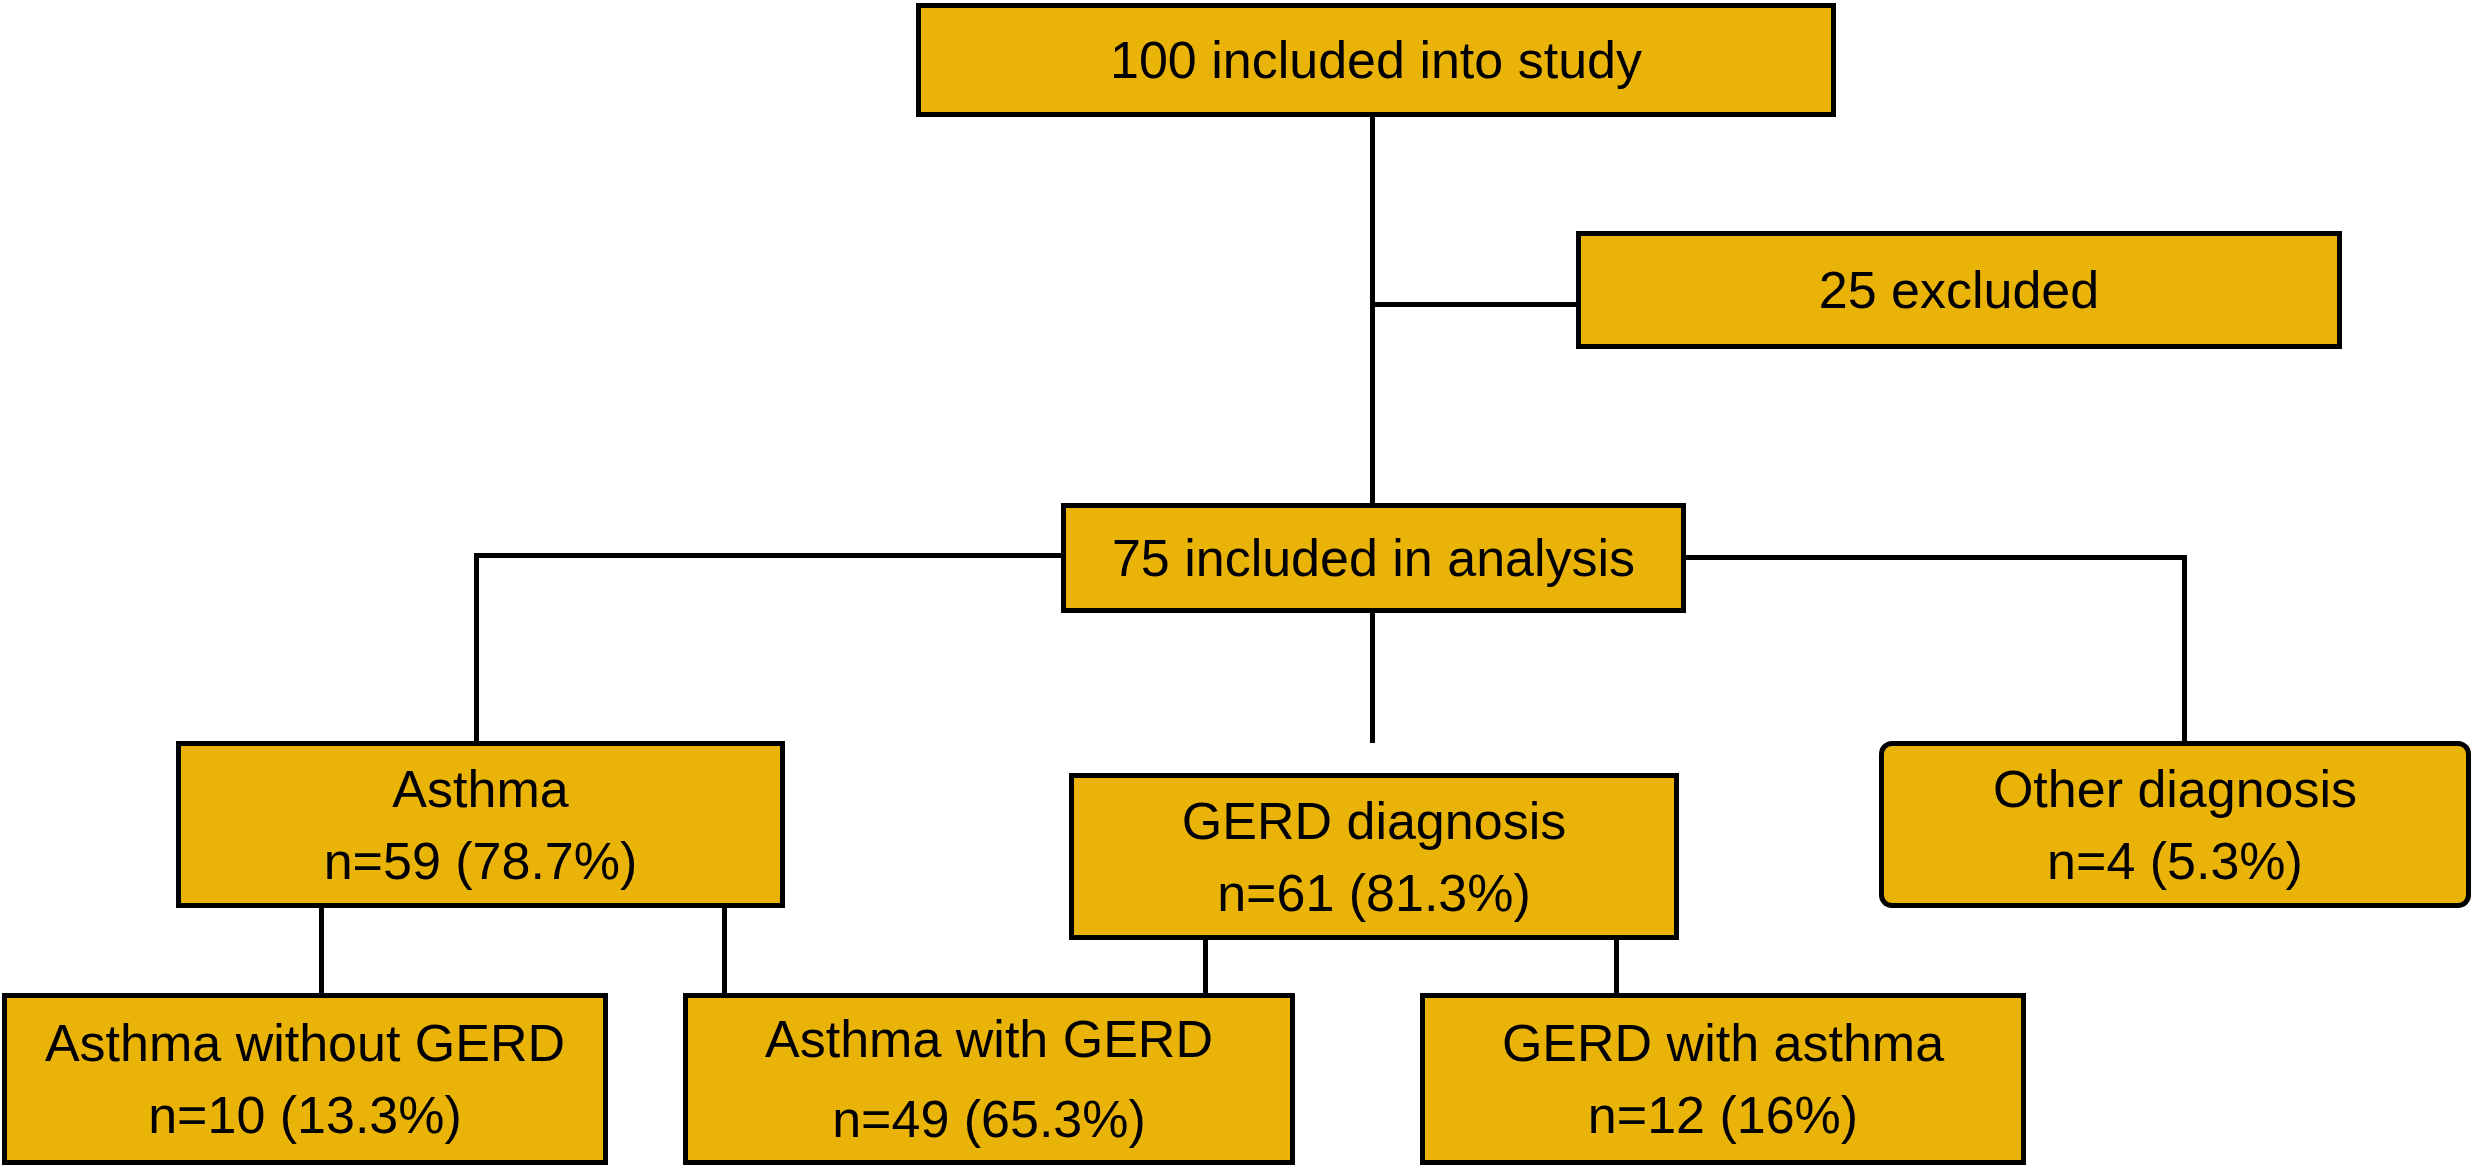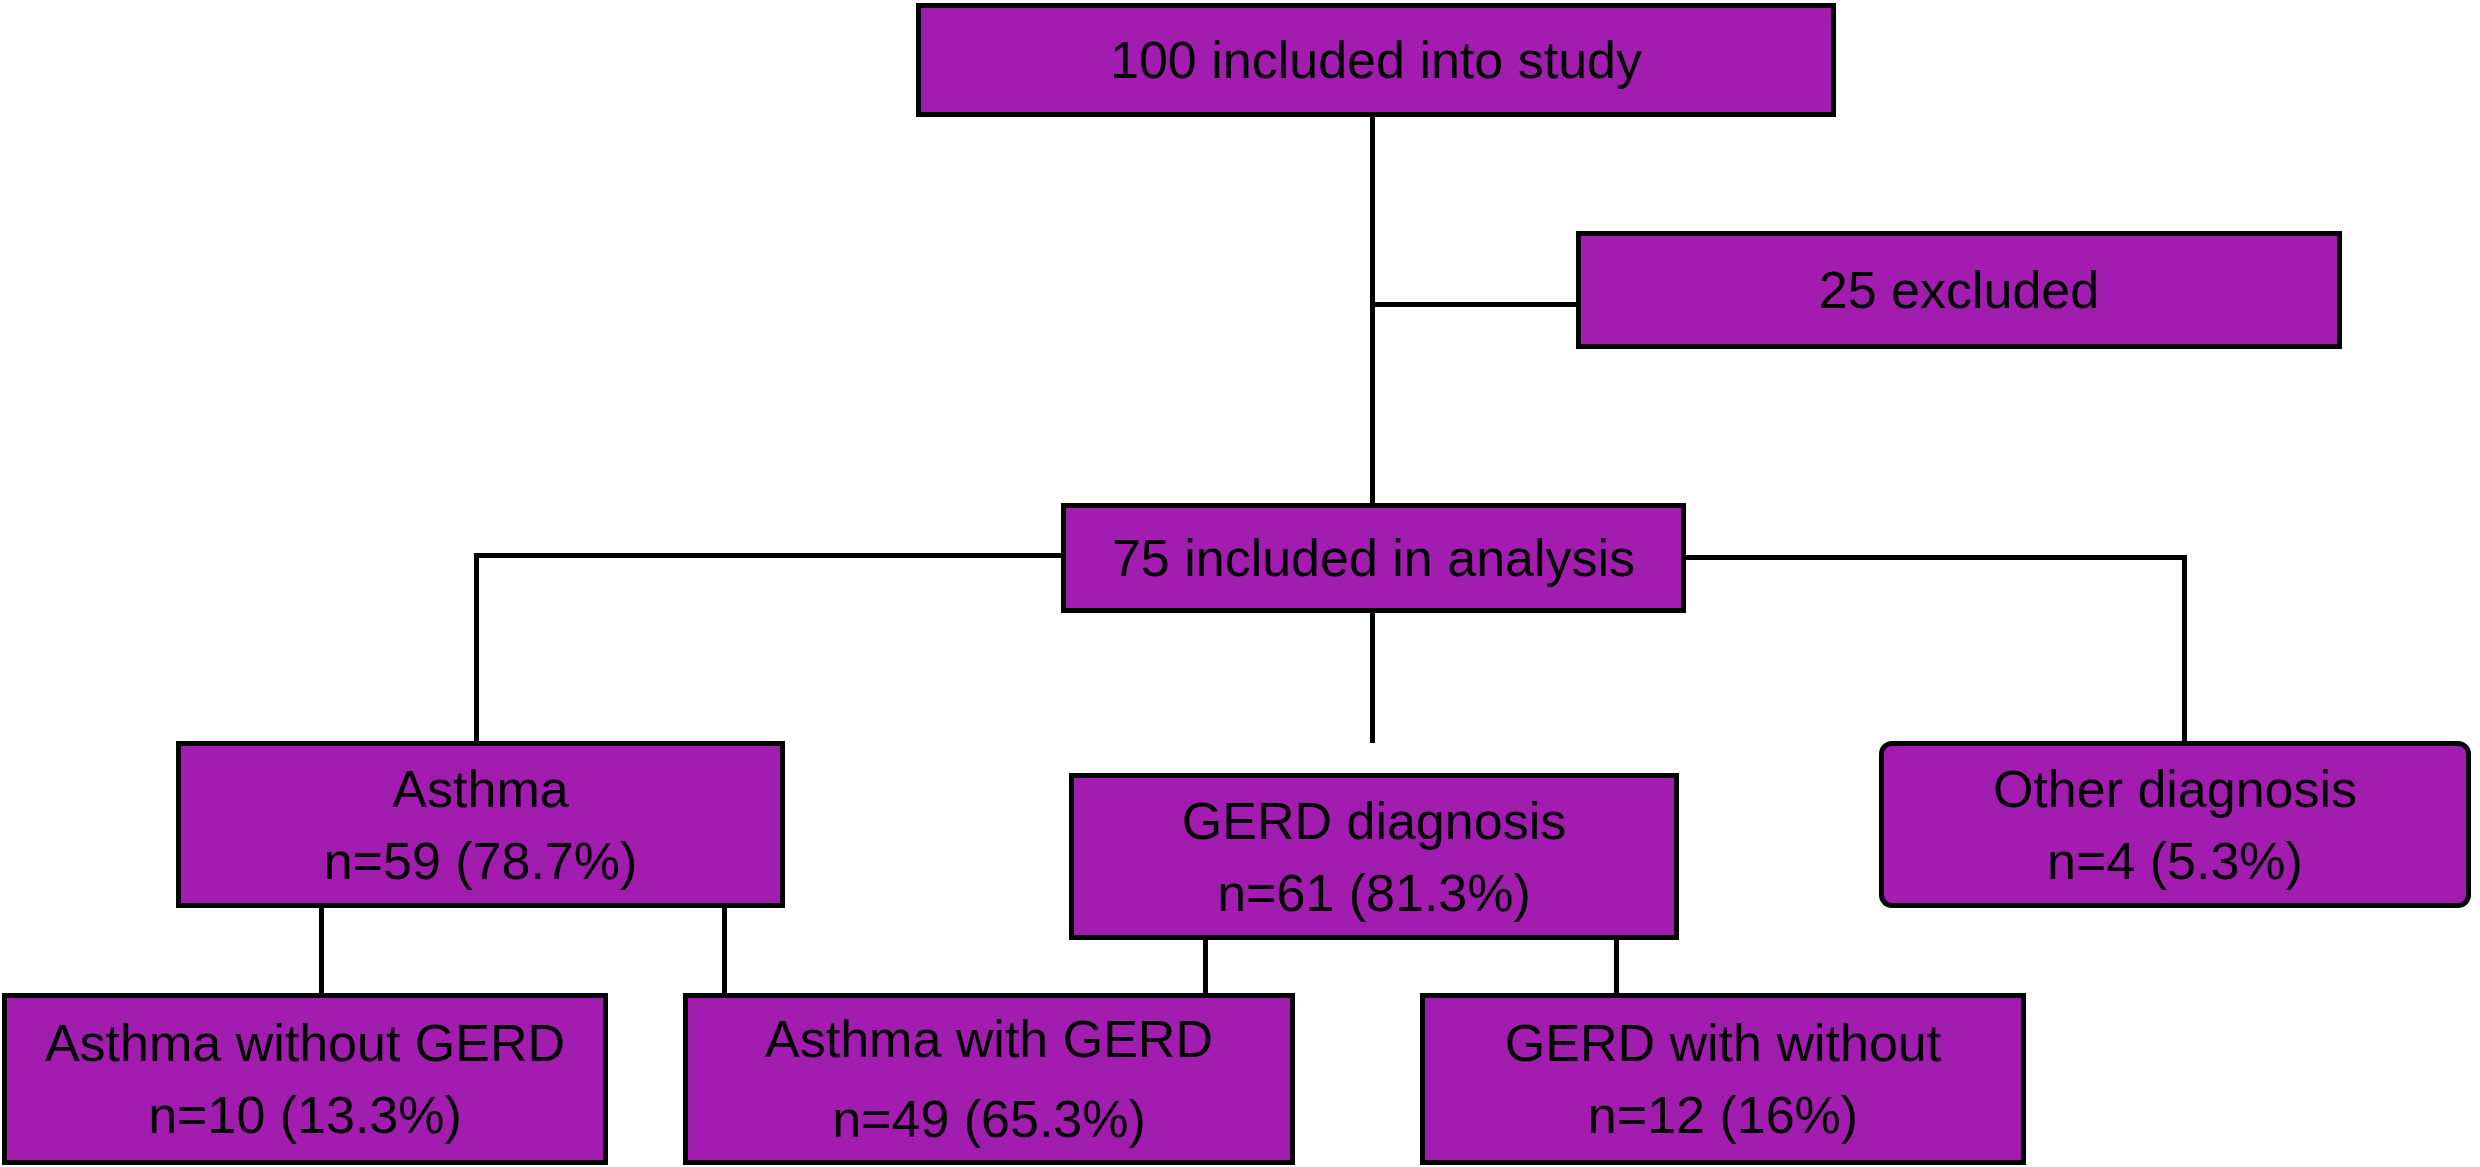--- a/index.html
+++ b/index.html
@@ -10,21 +10,21 @@
     position: relative;
     width: 2480px;
     height: 1167px;
     background: #ffffff;
     overflow: hidden;
   }
 
   .node {
     position: absolute;
     border: 5px solid #000000;
-    background: #a21caf;
+    background: #eab308;
     display: flex;
     flex-direction: column;
     justify-content: center;
     align-items: center;
     text-align: center;
     font-size: 52px;
     line-height: 72px;
     white-space: nowrap;
   }
 
@@ -105,17 +105,17 @@
     <span>Asthma without GERD</span>
     <span>n=10 (13.3%)</span>
   </div>
 
   <div class="node" id="n-asthma-with-gerd">
     <span>Asthma with GERD</span>
     <span>n=49 (65.3%)</span>
   </div>
 
   <div class="node" id="n-gerd-with-asthma">
-    <span>GERD with without</span>
+    <span>GERD with asthma</span>
     <span>n=12 (16%)</span>
   </div>
 
 </div>
 
 </body></html>

